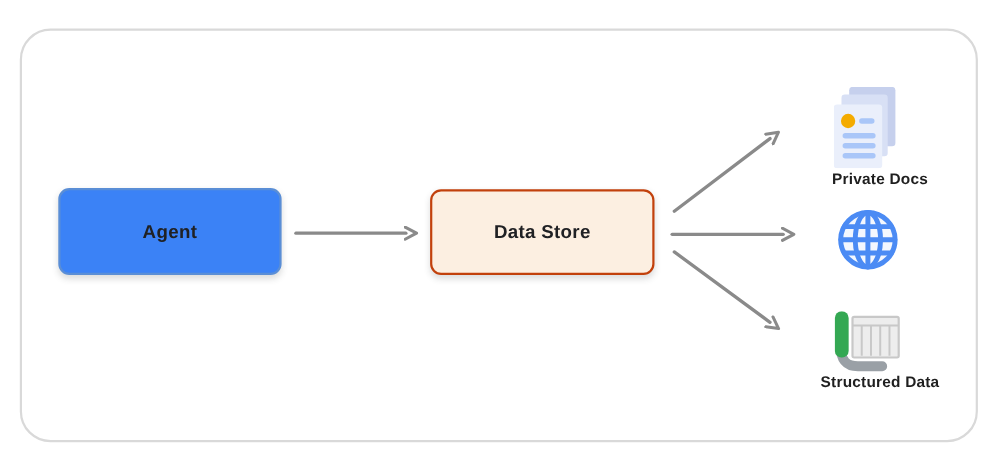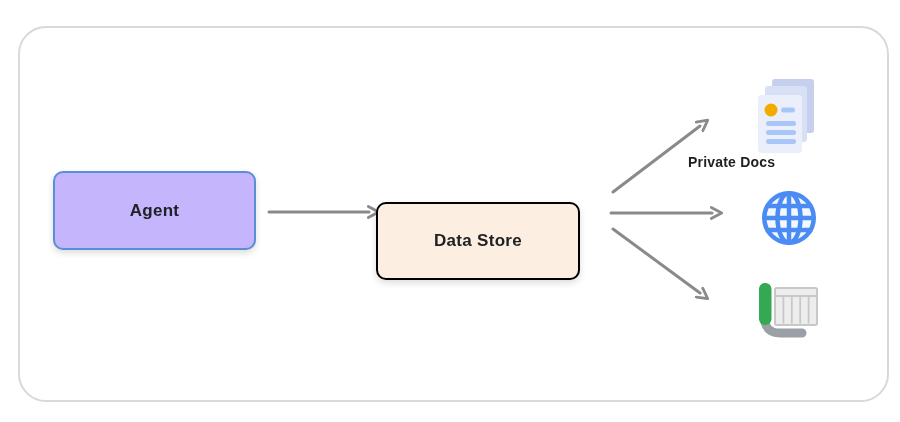--- a/index.html
+++ b/index.html
@@ -39,37 +39,36 @@
     font-size: 17px;
     font-weight: 700;
     letter-spacing: 0.3px;
     color: #202124;
     box-shadow: 0 3px 6px rgba(60,64,67,0.18);
     cursor: default;
   }
   .node-agent {
     left: 53px; top: 171px;
     width: 203px; height: 79px;
-    background: #c4b5fd;
+    background: #3b82f6;
     border: 2px solid #5a8ed6;
   }
   .node-datastore {
-    left: 376px; top: 172px;
+    left: 391px; top: 172px;
     width: 204px; height: 78px;
     background: #fcefe1;
-    border: 2px solid #000000;
-    margin-top: 30px;
+    border: 2px solid #c2410c;
   }
 
   .target-icon { position: absolute; }
   .target-label {
     position: absolute;
-    left: 688px;
+    left: 720px;
     width: 160px;
-    text-align: left;
+    text-align: center;
     font-size: 14px;
     font-weight: 700;
     letter-spacing: 0.2px;
     color: #1f1f1f;
   }
   .icon-docs   { left: 758px; top: 79px;  }
   .label-docs  { top: 154px; }
   .icon-globe  { left: 761px; top: 190px; }
   .label-globe { top: 247px; }
   .icon-table  { left: 757px; top: 283px; }
@@ -134,14 +133,15 @@
     <g stroke="#c8c8c8" stroke-width="1.8">
       <line x1="18" y1="13" x2="60" y2="13"></line>
       <line x1="26.4" y1="13" x2="26.4" y2="40.5"></line>
       <line x1="34.8" y1="13" x2="34.8" y2="40.5"></line>
       <line x1="43.2" y1="13" x2="43.2" y2="40.5"></line>
       <line x1="51.6" y1="13" x2="51.6" y2="40.5"></line>
     </g>
     <path d="M7,30 C7,46 13,50 23,50 L45,50" fill="none" stroke="#9aa0a6" stroke-width="9" stroke-linecap="round"></path>
     <rect x="2" y="0" width="12.5" height="42" rx="6" fill="#34a853"></rect>
   </svg>
+  <div class="target-label label-table">Structured Data</div>
 
 </div>
 
 </body></html>

